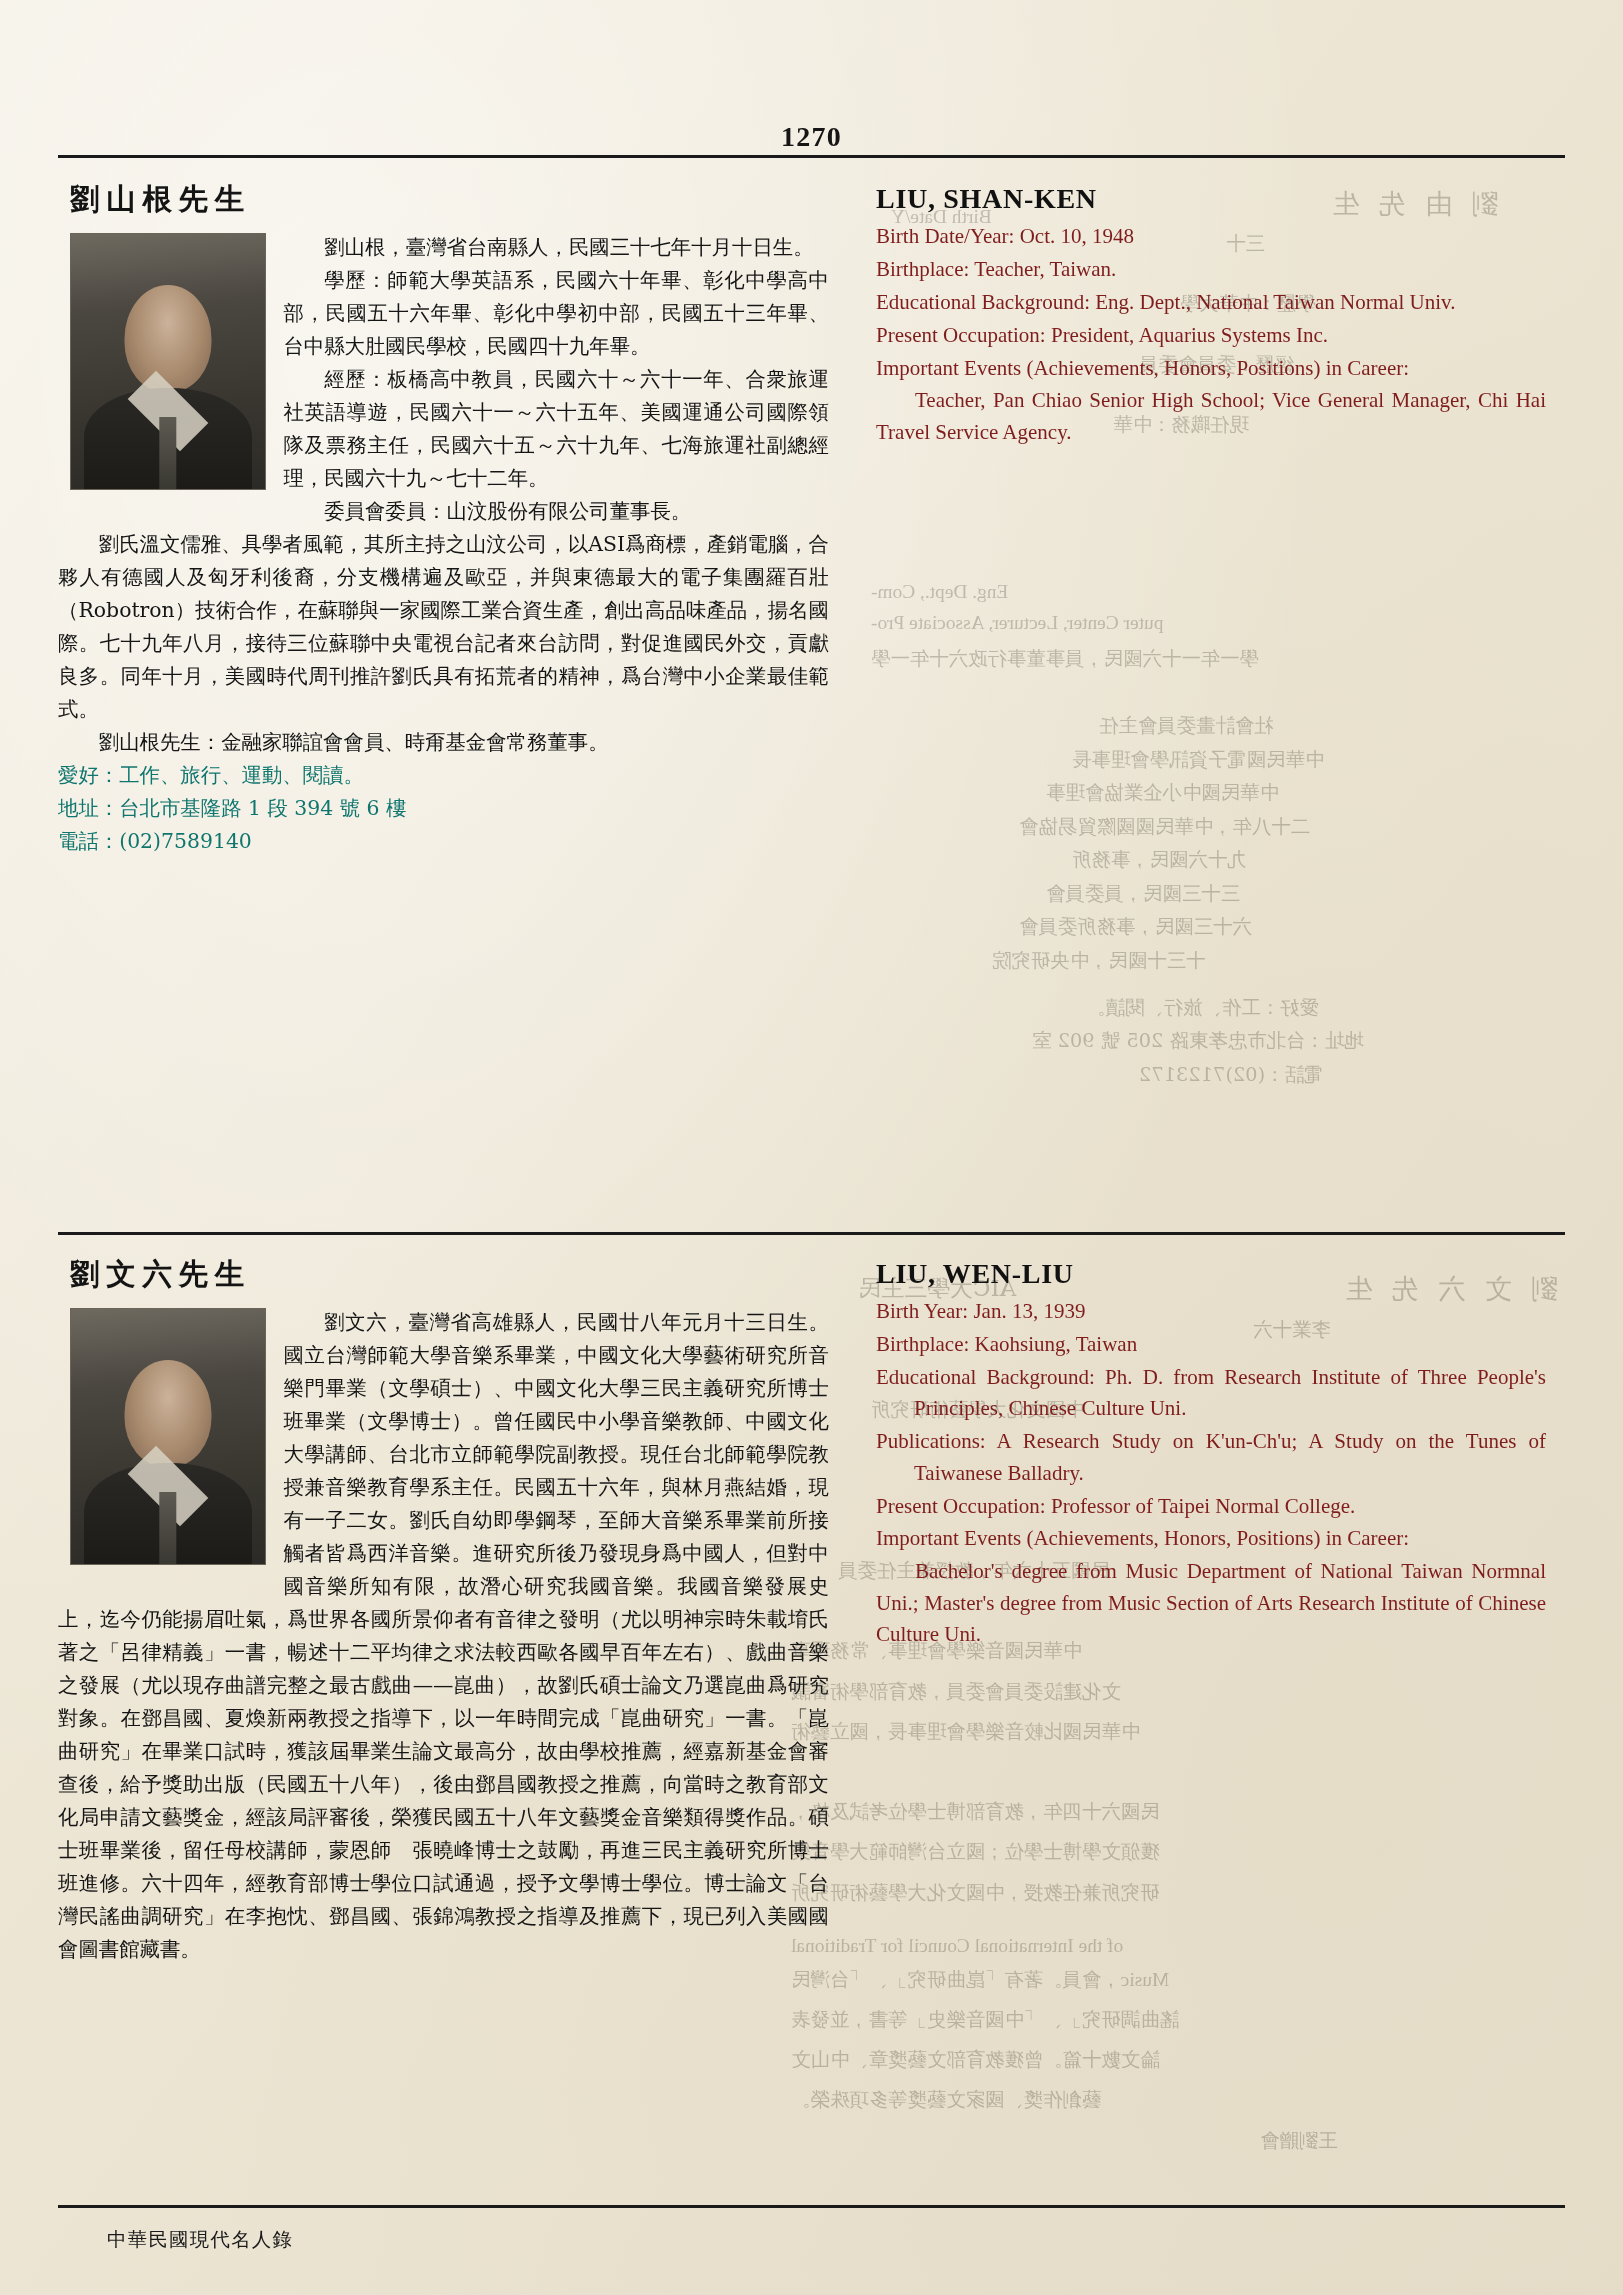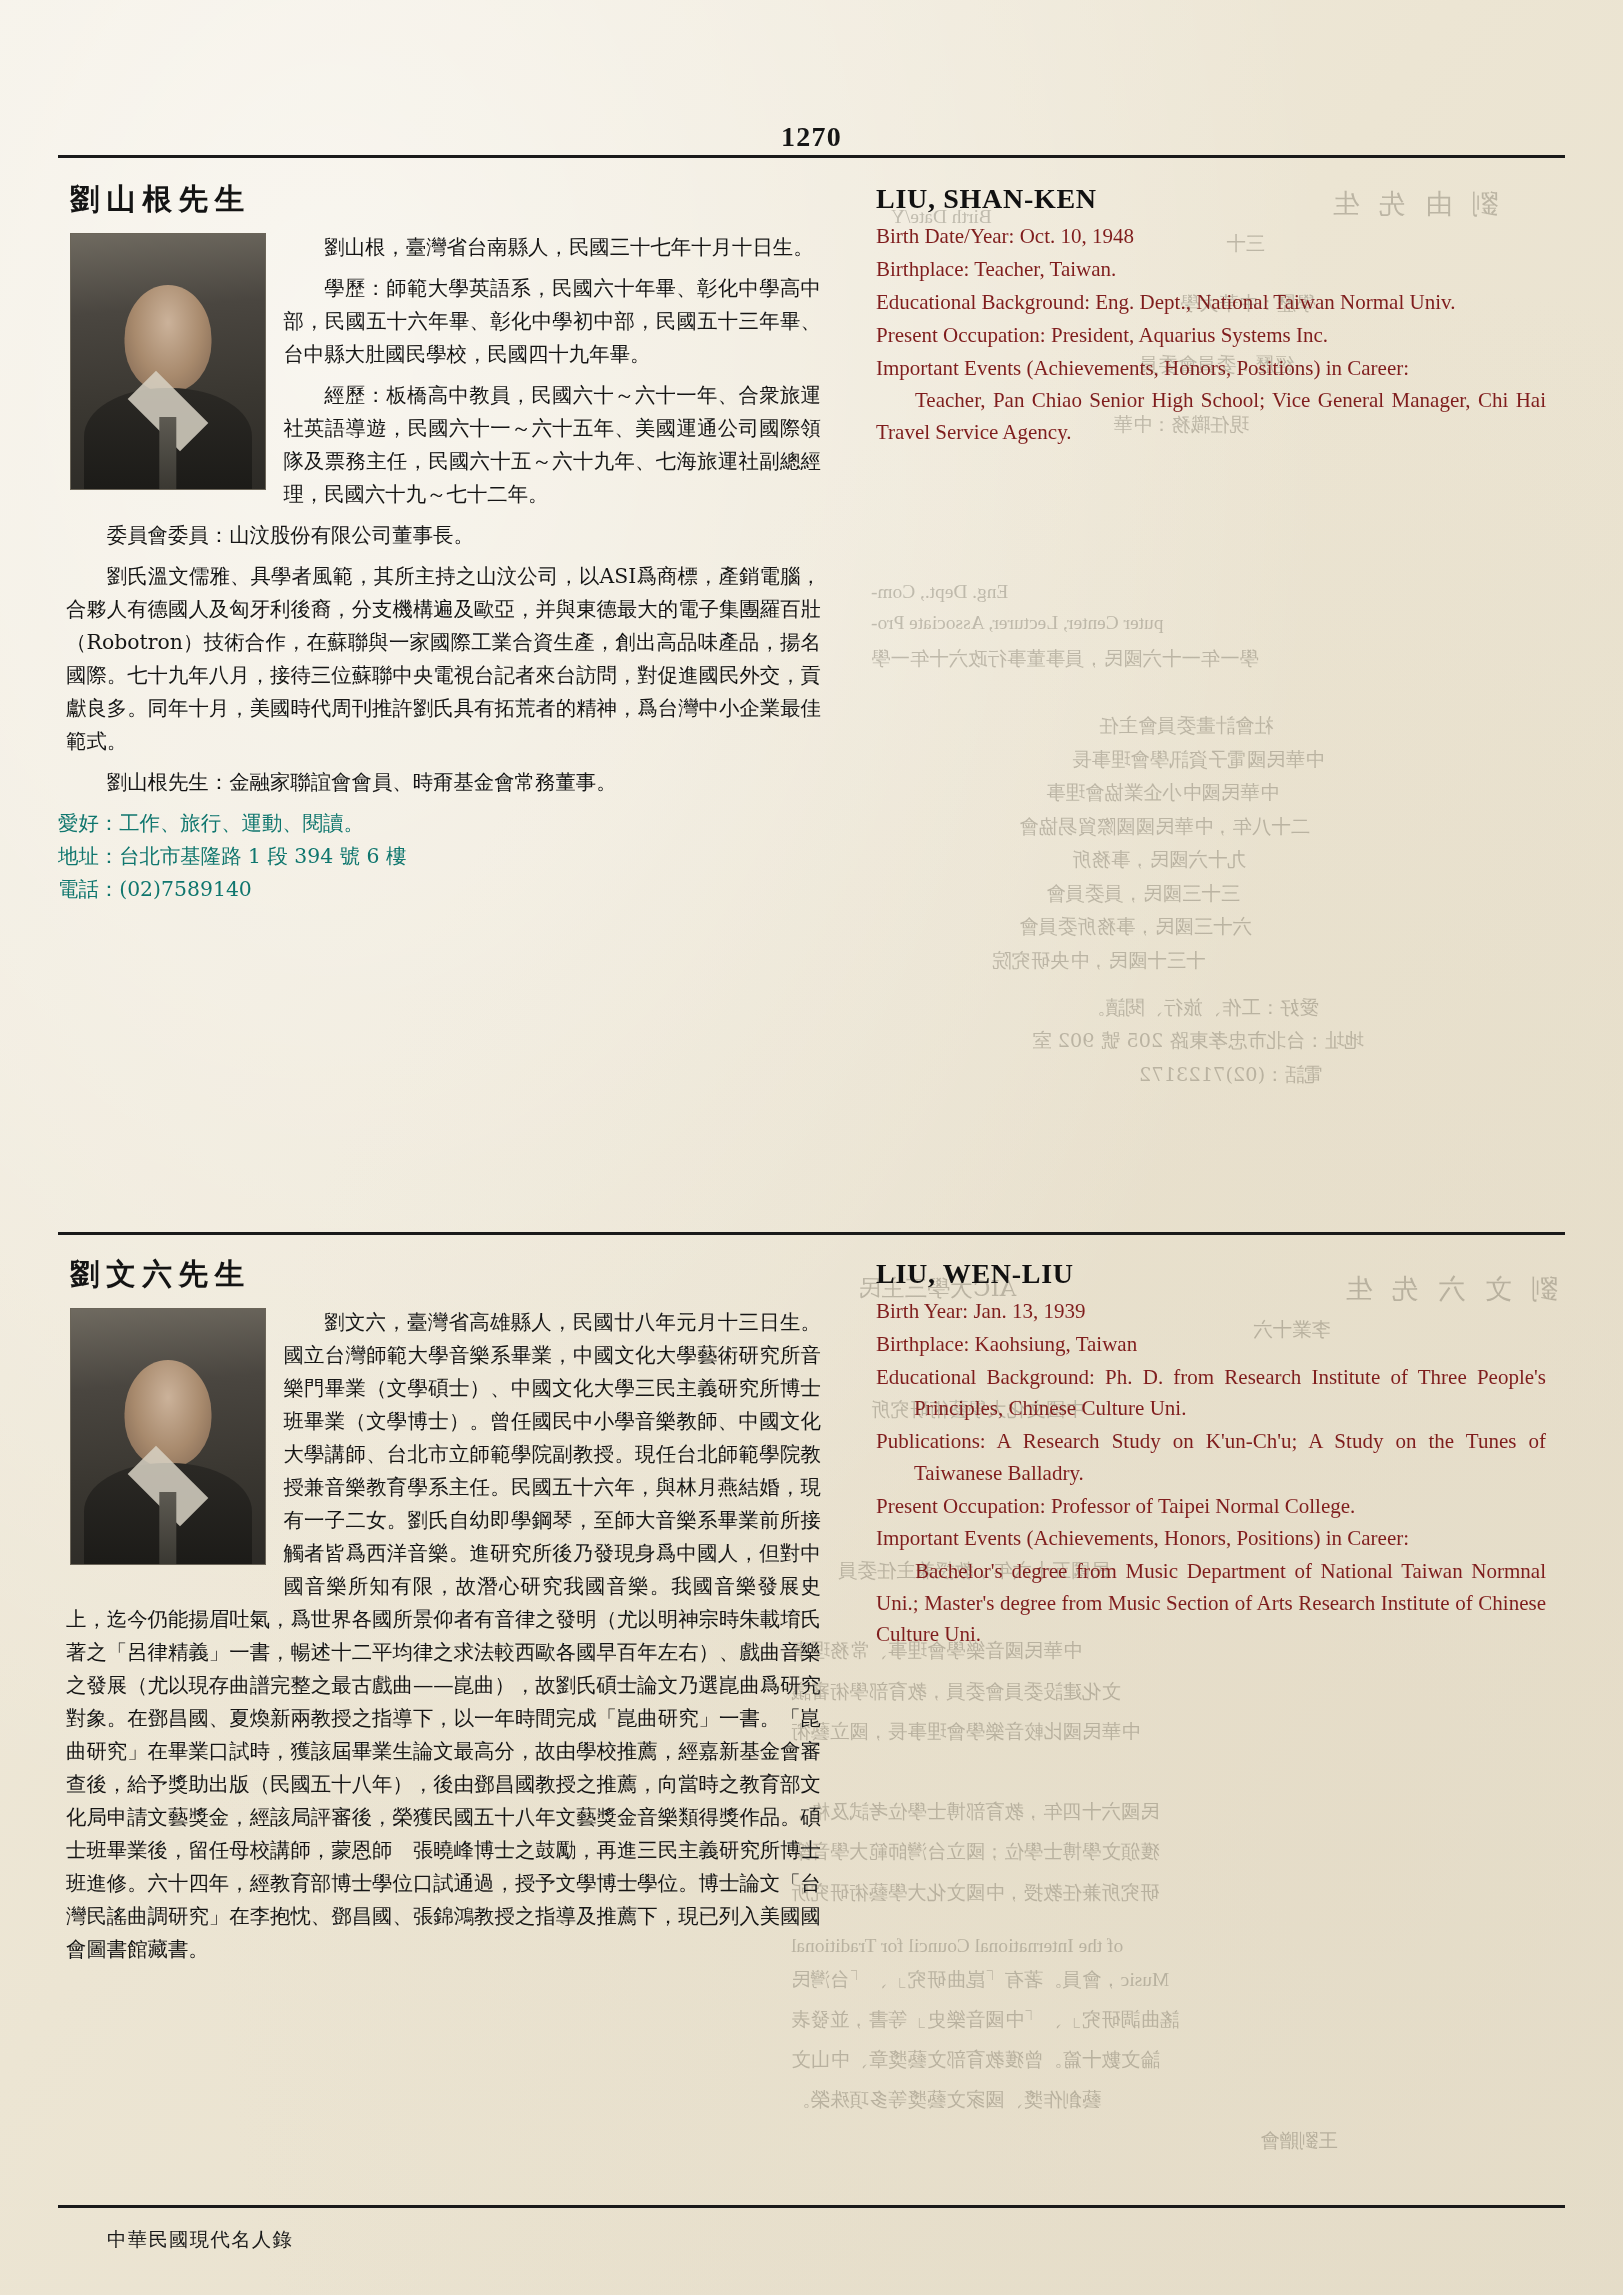--- a/index.html
+++ b/index.html
@@ -148,21 +148,21 @@
 
   .cn-body {
     font-family: "DejaVu Serif", serif;
     font-size: 20.4px;
     line-height: 33px;
     color: #151515;
     text-align: justify;
     text-justify: inter-character;
   }
   .cn-body p {
-    margin: 8px;
+    margin: 0;
   }
   .cn-indent { text-indent: 2em; }
 
   .cn-contact {
     font-family: "DejaVu Serif", serif;
     font-size: 20.4px;
     line-height: 33px;
     color: #0f766e;
   }
 

